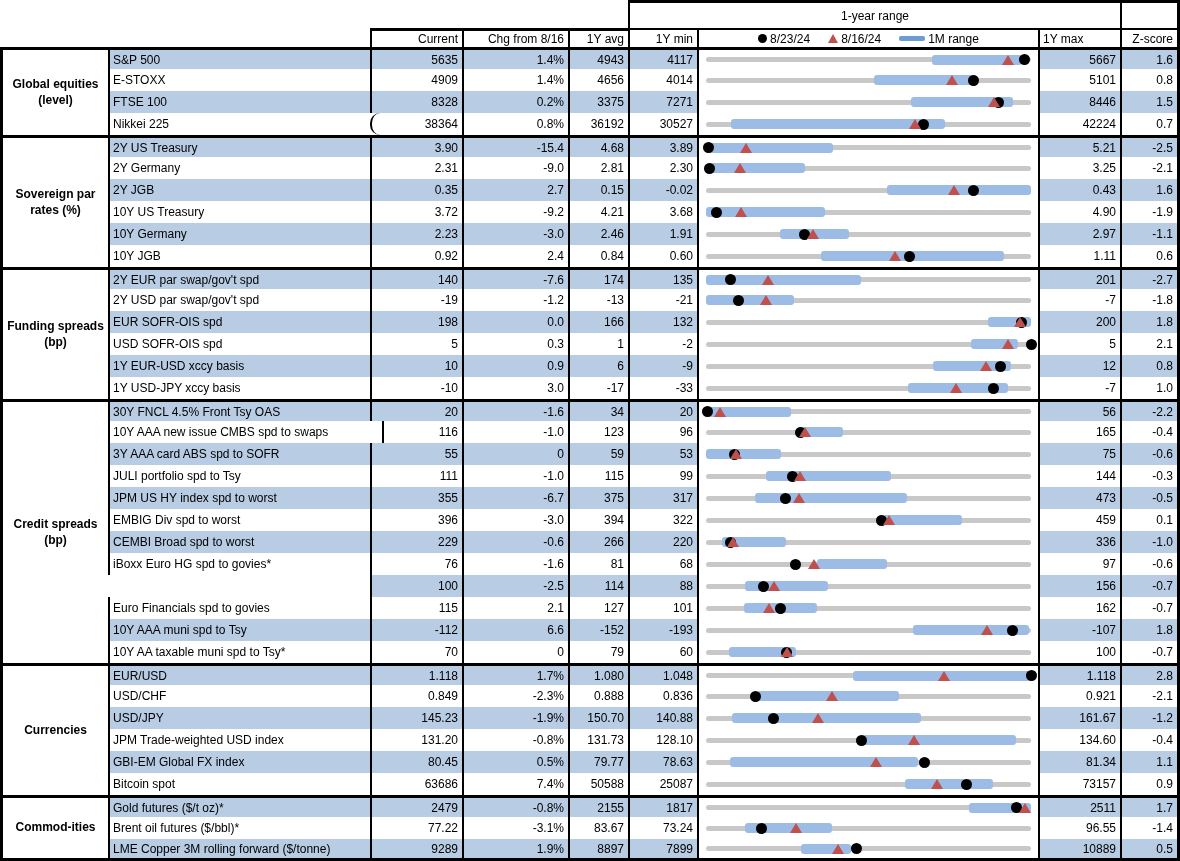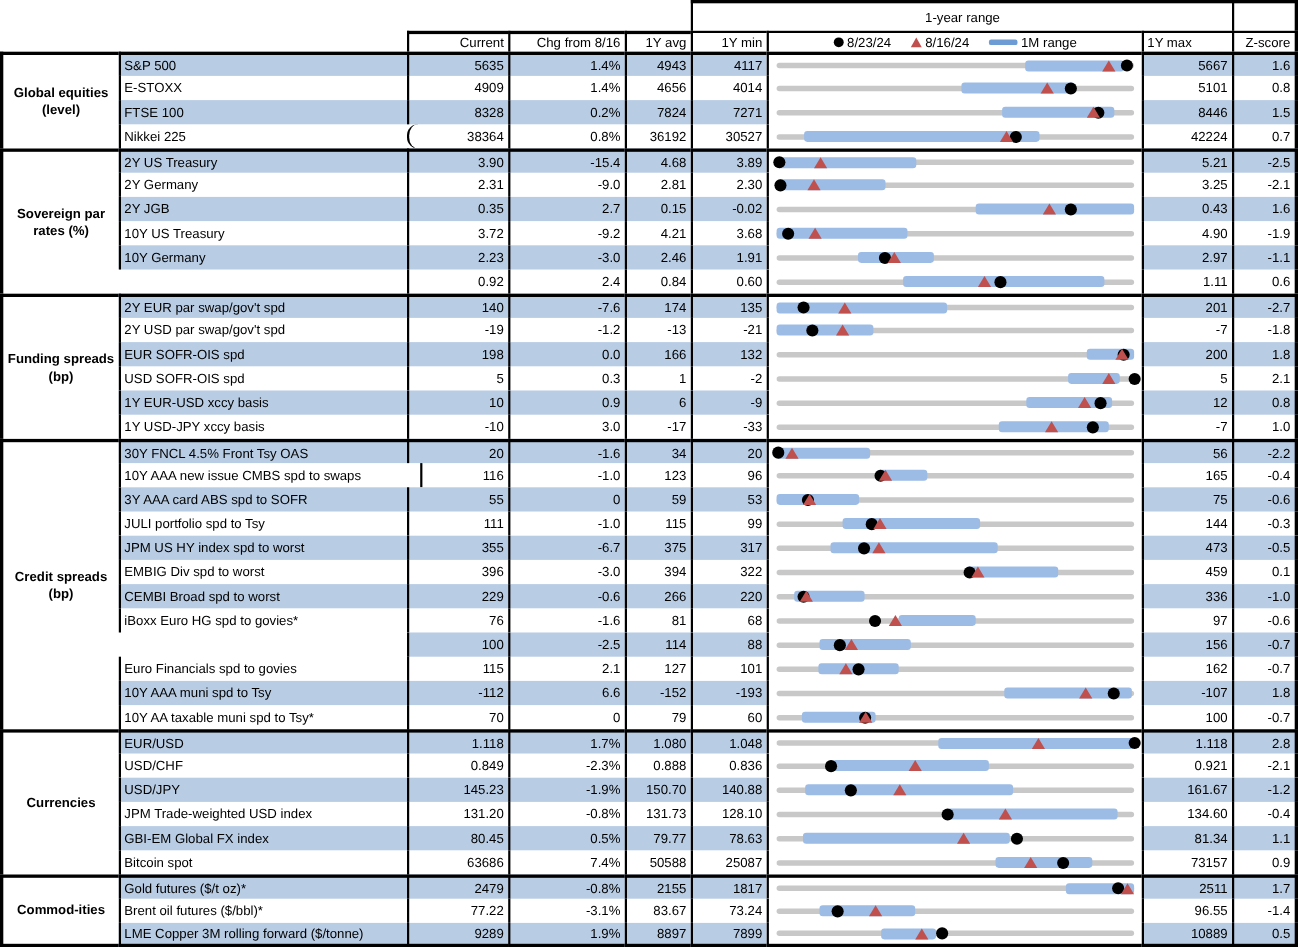--- a/index.html
+++ b/index.html
@@ -115,21 +115,21 @@
           <div class="bar1m" style="left: 51.8%; width: 31.5%;"></div>
           <div class="dotm" style="left: 82.3%;"></div>
           <div class="trim" style="left: 75.8%;"></div>
         </div>
       </div>
       <div class="cell num bl2" style="grid-area: 4 / 8;">5101</div>
       <div class="cell num br3 bl2" style="grid-area: 4 / 9;">0.8</div>
       <div class="cell label shade bl2" style="grid-area: 5 / 2;">FTSE 100</div>
       <div class="cell num shade bl2" style="grid-area: 5 / 3;">8328</div>
       <div class="cell num shade bl2" style="grid-area: 5 / 4;">0.2%</div>
-      <div class="cell num shade bl2" style="grid-area: 5 / 5;">7824</div>
+      <div class="cell num shade bl2" style="grid-area: 5 / 5;">3375</div>
       <div class="cell num shade bl2" style="grid-area: 5 / 6;">7271</div>
       <div class="cell chart bl2" style="grid-area: 5 / 7;">
         <div class="ta">
           <div class="trk"></div>
           <div class="bar1m" style="left: 63%; width: 31.4%;"></div>
           <div class="dotm" style="left: 90%;"></div>
           <div class="trim" style="left: 88.5%;"></div>
         </div>
       </div>
       <div class="cell num shade bl2" style="grid-area: 5 / 8;">8446</div>
@@ -219,20 +219,21 @@
       <div class="cell chart bl2" style="grid-area: 11 / 7;">
         <div class="ta">
           <div class="trk"></div>
           <div class="bar1m" style="left: 22.7%; width: 21.3%;"></div>
           <div class="dotm" style="left: 30.2%;"></div>
           <div class="trim" style="left: 33%;"></div>
         </div>
       </div>
       <div class="cell num shade bl2" style="grid-area: 11 / 8;">2.97</div>
       <div class="cell num br3 shade bl2" style="grid-area: 11 / 9;">-1.1</div>
+      <div class="cell label bl2" style="grid-area: 12 / 2;">10Y JGB</div>
       <div class="cell num bl2" style="grid-area: 12 / 3;">0.92</div>
       <div class="cell num bl2" style="grid-area: 12 / 4;">2.4</div>
       <div class="cell num bl2" style="grid-area: 12 / 5;">0.84</div>
       <div class="cell num bl2" style="grid-area: 12 / 6;">0.60</div>
       <div class="cell chart bl2" style="grid-area: 12 / 7;">
         <div class="ta">
           <div class="trk"></div>
           <div class="bar1m" style="left: 35.5%; width: 56.1%;"></div>
           <div class="dotm" style="left: 62.7%;"></div>
           <div class="trim" style="left: 58%;"></div>

